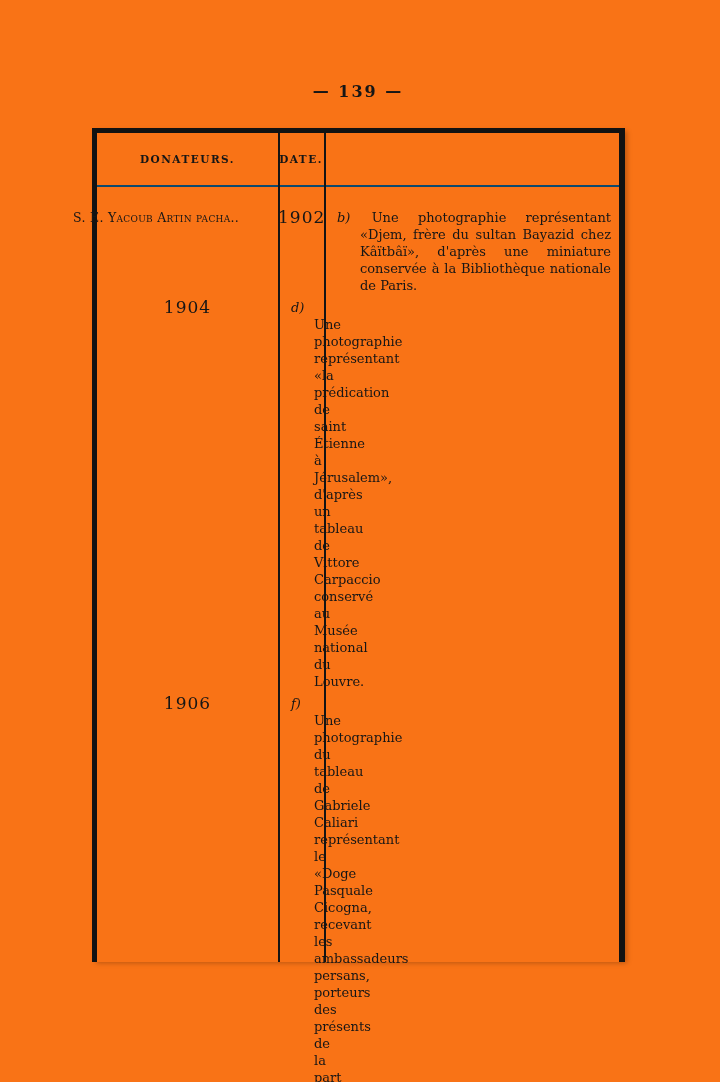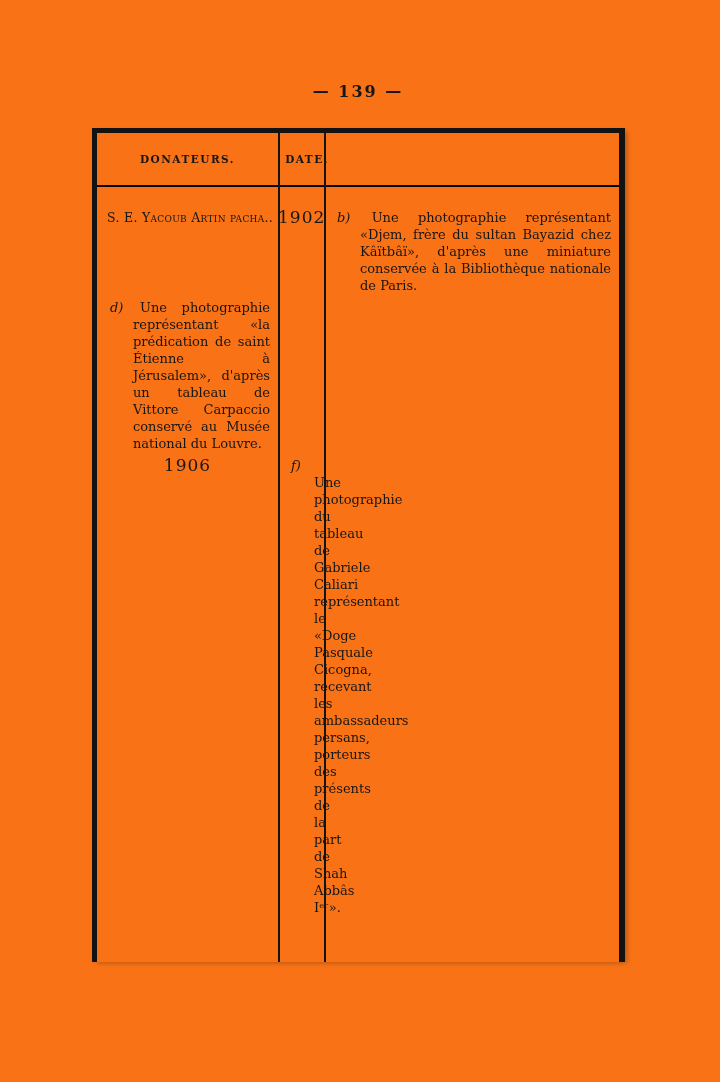--- a/index.html
+++ b/index.html
@@ -14,31 +14,31 @@
   .tbl{
     position:absolute;left:92px;top:128px;width:533px;height:834px;
     box-sizing:border-box;border:5px solid #121212;border-bottom:none;border-right-width:6px;
     box-shadow:3px 2px 5px -1px rgba(0,0,0,0.25);
   }
   .vsep{position:absolute;top:0;bottom:0;width:2px;background:#141414;}
   .vsep.s1{left:181px;}
   .vsep.s2{left:227px;}
   .thead{
     display:grid;grid-template-columns:181px 46px 1fr;align-items:center;
-    height:52px;border-bottom:2px solid #000000;gap:6px;
+    height:52px;border-bottom:2px solid #0c4a6e;
   }
   .hcell{
     text-align:center;font-weight:bold;font-size:10.5px;letter-spacing:1.5px;
     font-family:"DejaVu Serif","Liberation Serif",serif;
   }
   .tbody{padding-top:22px;}
   .row{display:grid;grid-template-columns:181px 46px 1fr;margin-bottom:5px;}
   .cell{font-size:13px;line-height:17px;}
   .donor{
-    padding-left:34px;padding-right:2px;text-indent:-24px;white-space:pre;
+    padding-right:2px;text-indent:-24px;white-space:pre;
     font-variant:small-caps;font-size:12.5px;letter-spacing:0.3px;
   }
   .date{text-align:center;letter-spacing:1px;font-size:17px;}
   .item{
     padding-left:36px;padding-right:8px;text-indent:-23px;text-align:justify;
   }
   .lbl{margin-right:2px;}
 </style>
 </head>
 <body>
@@ -60,20 +60,21 @@
 
       <div class="row">
         <div class="cell donor">S. E. Yacoub Artin pacha..</div>
         <div class="cell date">1902</div>
         <div class="cell item"><i class="lbl">b)</i> <span>Une photographie représentant «Djem, frère du sultan Bayazid chez Kâïtbâï», d'après une miniature conservée à la Bibliothèque nationale de Paris.</span></div>
       </div>
 
 
       <div class="row">
 
+        <div class="cell date">1904</div>
         <div class="cell item"><i class="lbl">d)</i> <span>Une photographie représentant «la prédication de saint Étienne à Jérusalem», d'après un tableau de Vittore Carpaccio conservé au Musée national du Louvre.</span></div>
       </div>
 
 
       <div class="row">
 
         <div class="cell date">1906</div>
         <div class="cell item"><i class="lbl">f)</i> <span>Une photographie du tableau de Gabriele Caliari représentant le «Doge Pasquale Cicogna, recevant les ambassadeurs persans, porteurs des présents de la part de Shah Abbâs Iᵉʳ».</span></div>
       </div>
 

